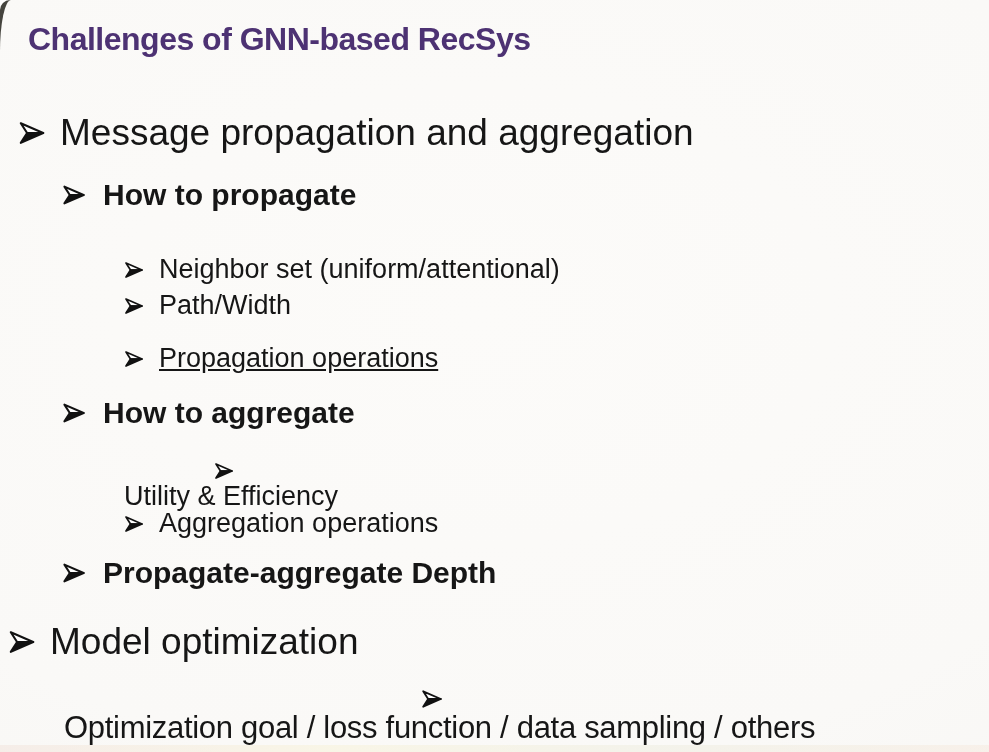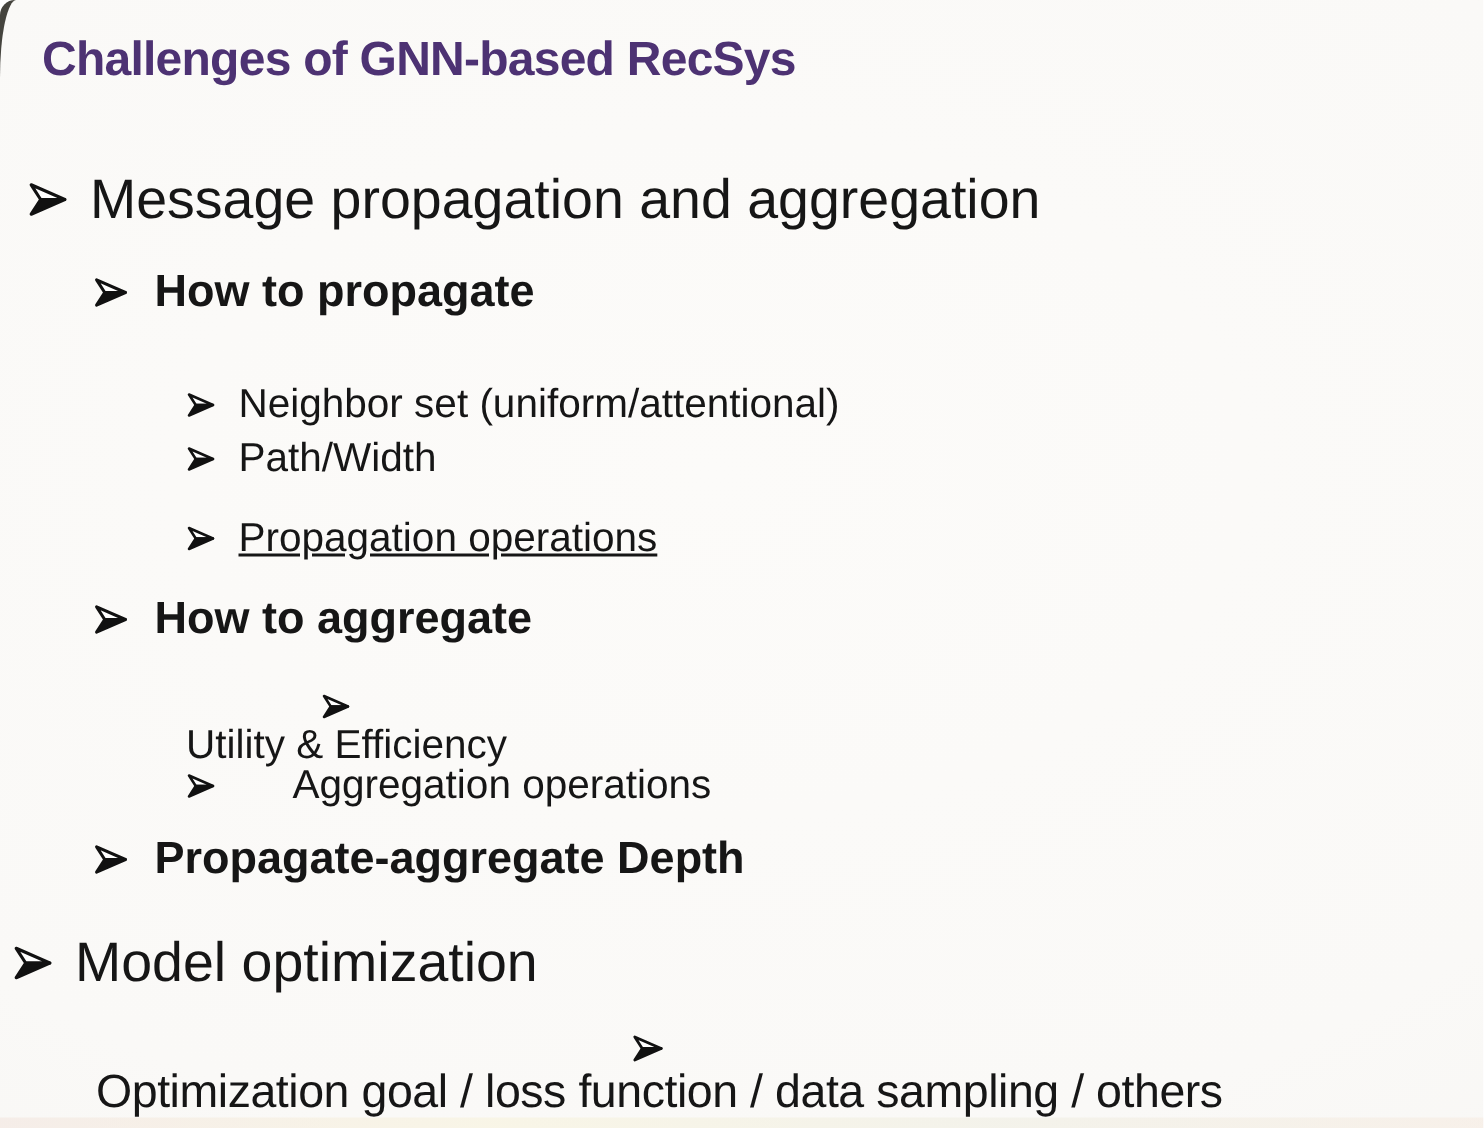--- a/index.html
+++ b/index.html
@@ -62,21 +62,21 @@
   .l2x { font-size: 31px; font-weight: 400; letter-spacing: -0.3px; }
   .l2x .bullet { margin-right: 16px; }
 
   .r0  { left: 18px;  top: 112px; }
   .r1  { left: 62px;  top: 178px; }
   .r2  { left: 124px; top: 254px; }
   .r3  { left: 124px; top: 290px; }
   .r4  { left: 124px; top: 343px; text-decoration: underline; }
   .r5  { left: 62px;  top: 396px; text-align: right; }
   .r6  { left: 124px; top: 461px; flex-direction: column; }
-  .r7  { left: 124px; top: 508px; gap: 36px; }
+  .r7  { left: 124px; top: 508px; }
   .r8  { left: 62px;  top: 556px; }
   .r9  { left: 8px;   top: 621px; }
   .r10 { left: 64px;  top: 688px; flex-direction: column; }
 </style>
 </head>
 <body>
 
 <div class="corner-dark"></div>
 
 <div class="slide">

